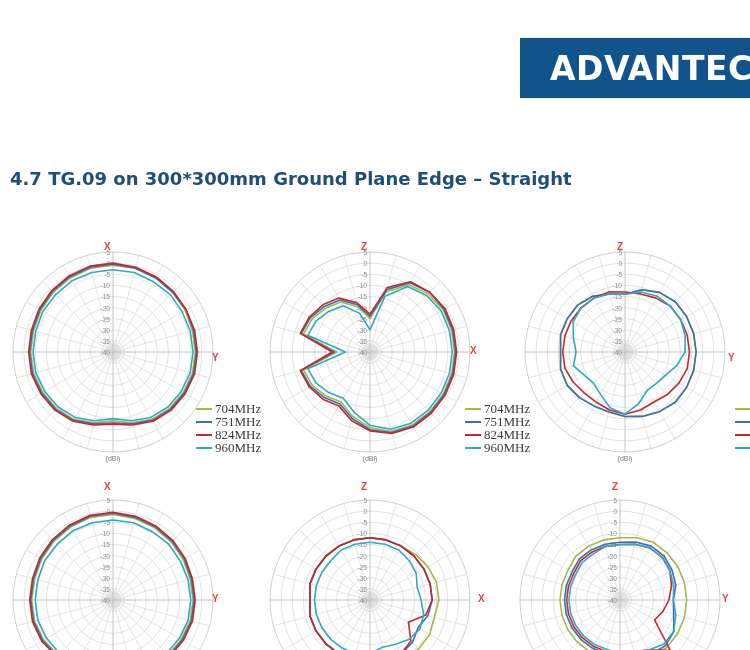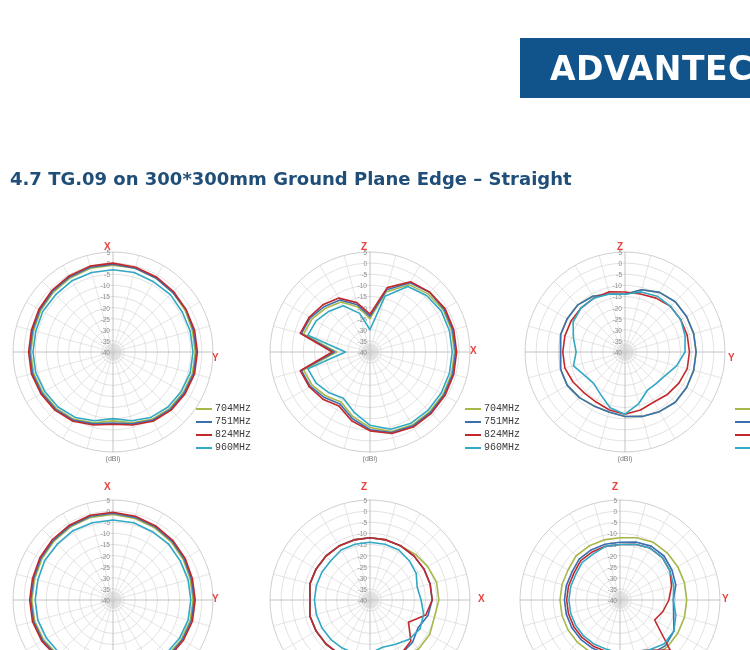--- a/index.html
+++ b/index.html
@@ -25,22 +25,22 @@
   }
   .chart-cell{position:absolute;}
   .axis-label{
     position:absolute;color:#e8433f;font-size:10px;font-weight:bold;
     font-family:"Liberation Sans",sans-serif;
   }
   .unit-label{
     position:absolute;color:#7a7a7a;font-size:7px;
     font-family:"Liberation Sans",sans-serif;text-align:center;
   }
-  .legend{position:absolute;font-size:10px;color:#3b3b3b;
-    font-family:Liberation Mono, monospace;}
+  .legend{position:absolute;font-size:13px;color:#3b3b3b;
+    font-family:Liberation Serif, serif;}
   .legend-row{display:flex;align-items:center;height:13px;white-space:nowrap;}
   .legend-swatch{width:16px;height:2px;margin-right:3px;flex:0 0 auto;}
   .legend-label{line-height:13px;}
   svg{display:block;overflow:visible;}
   text.rtick{font-family:"Liberation Sans",sans-serif;font-size:6.5px;fill:#8d8d8d;}
 </style>
 </head>
 <body>
 
 <div id="logo-banner">

